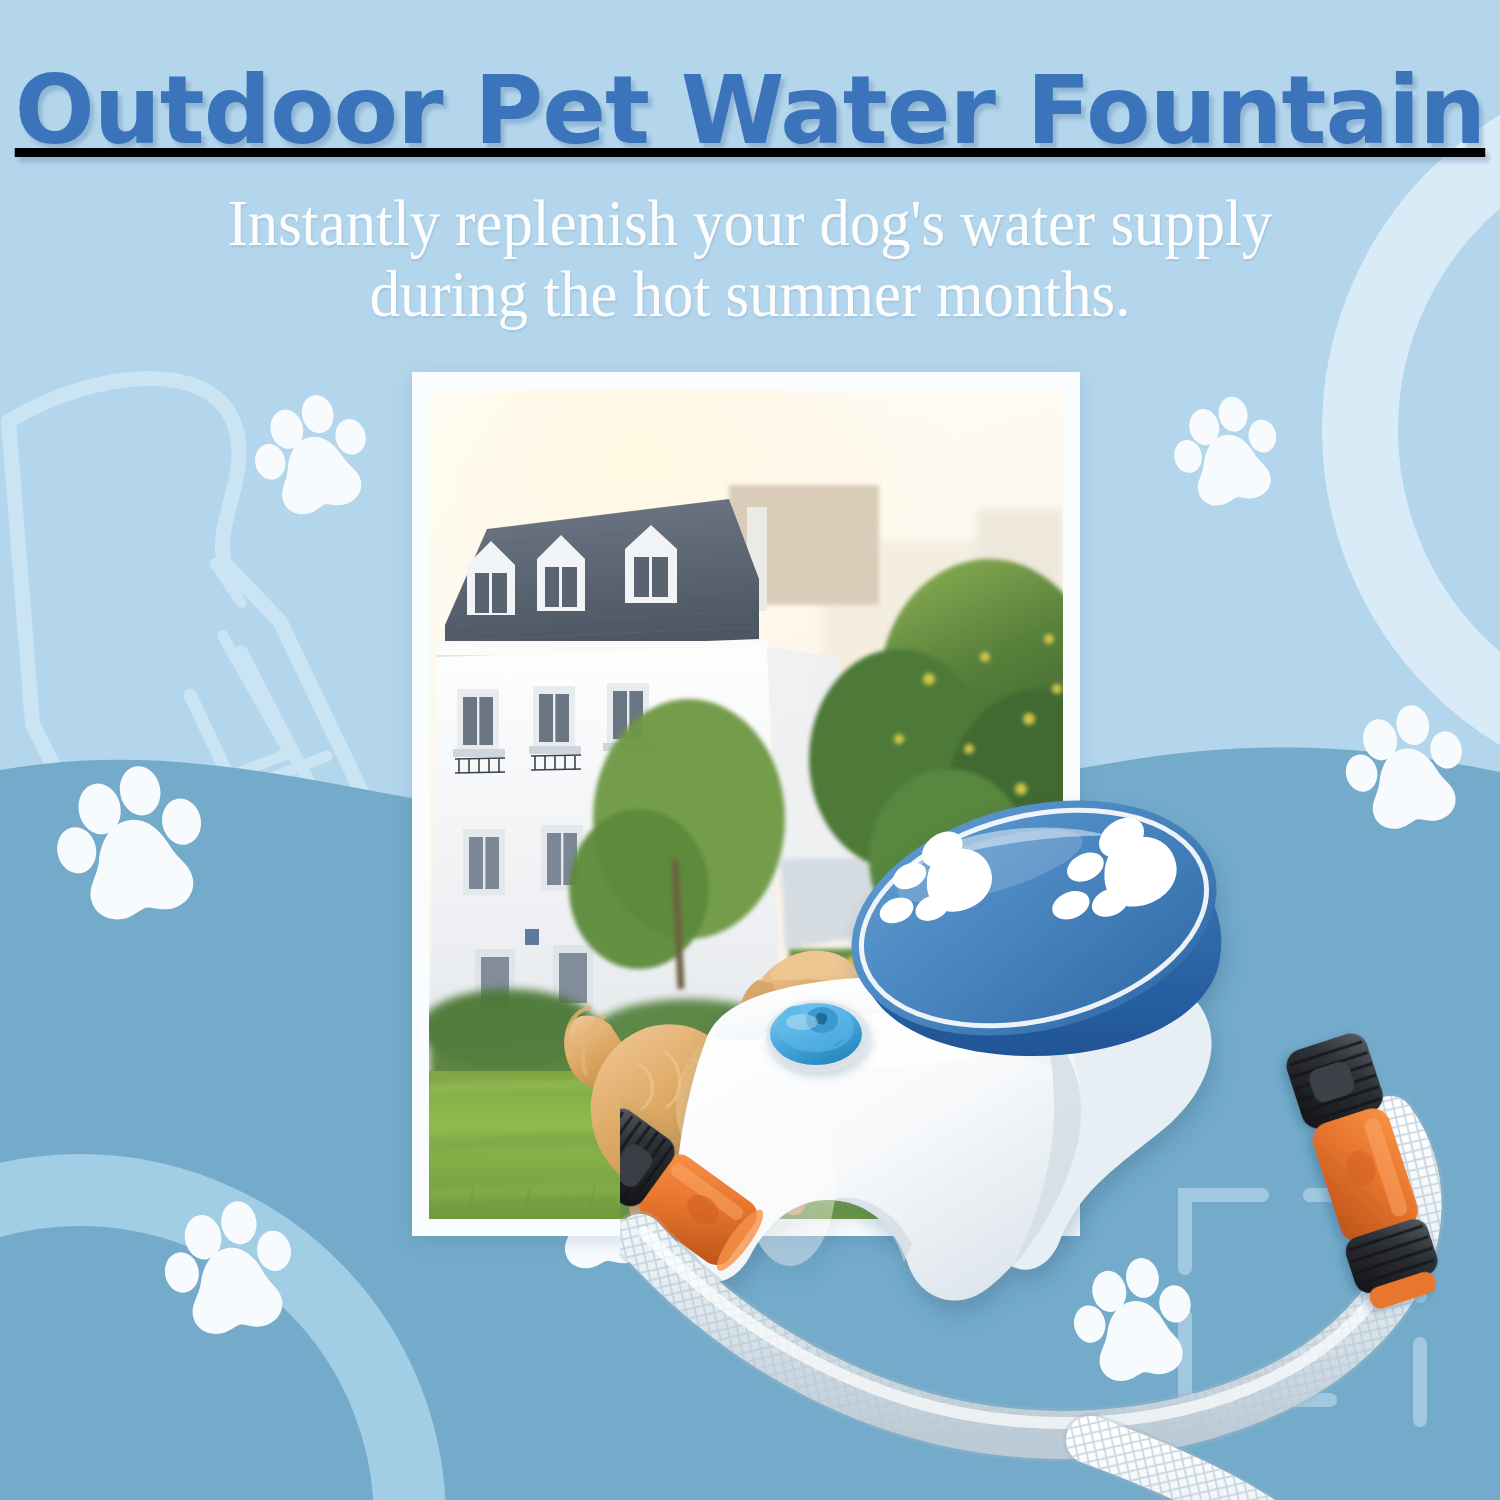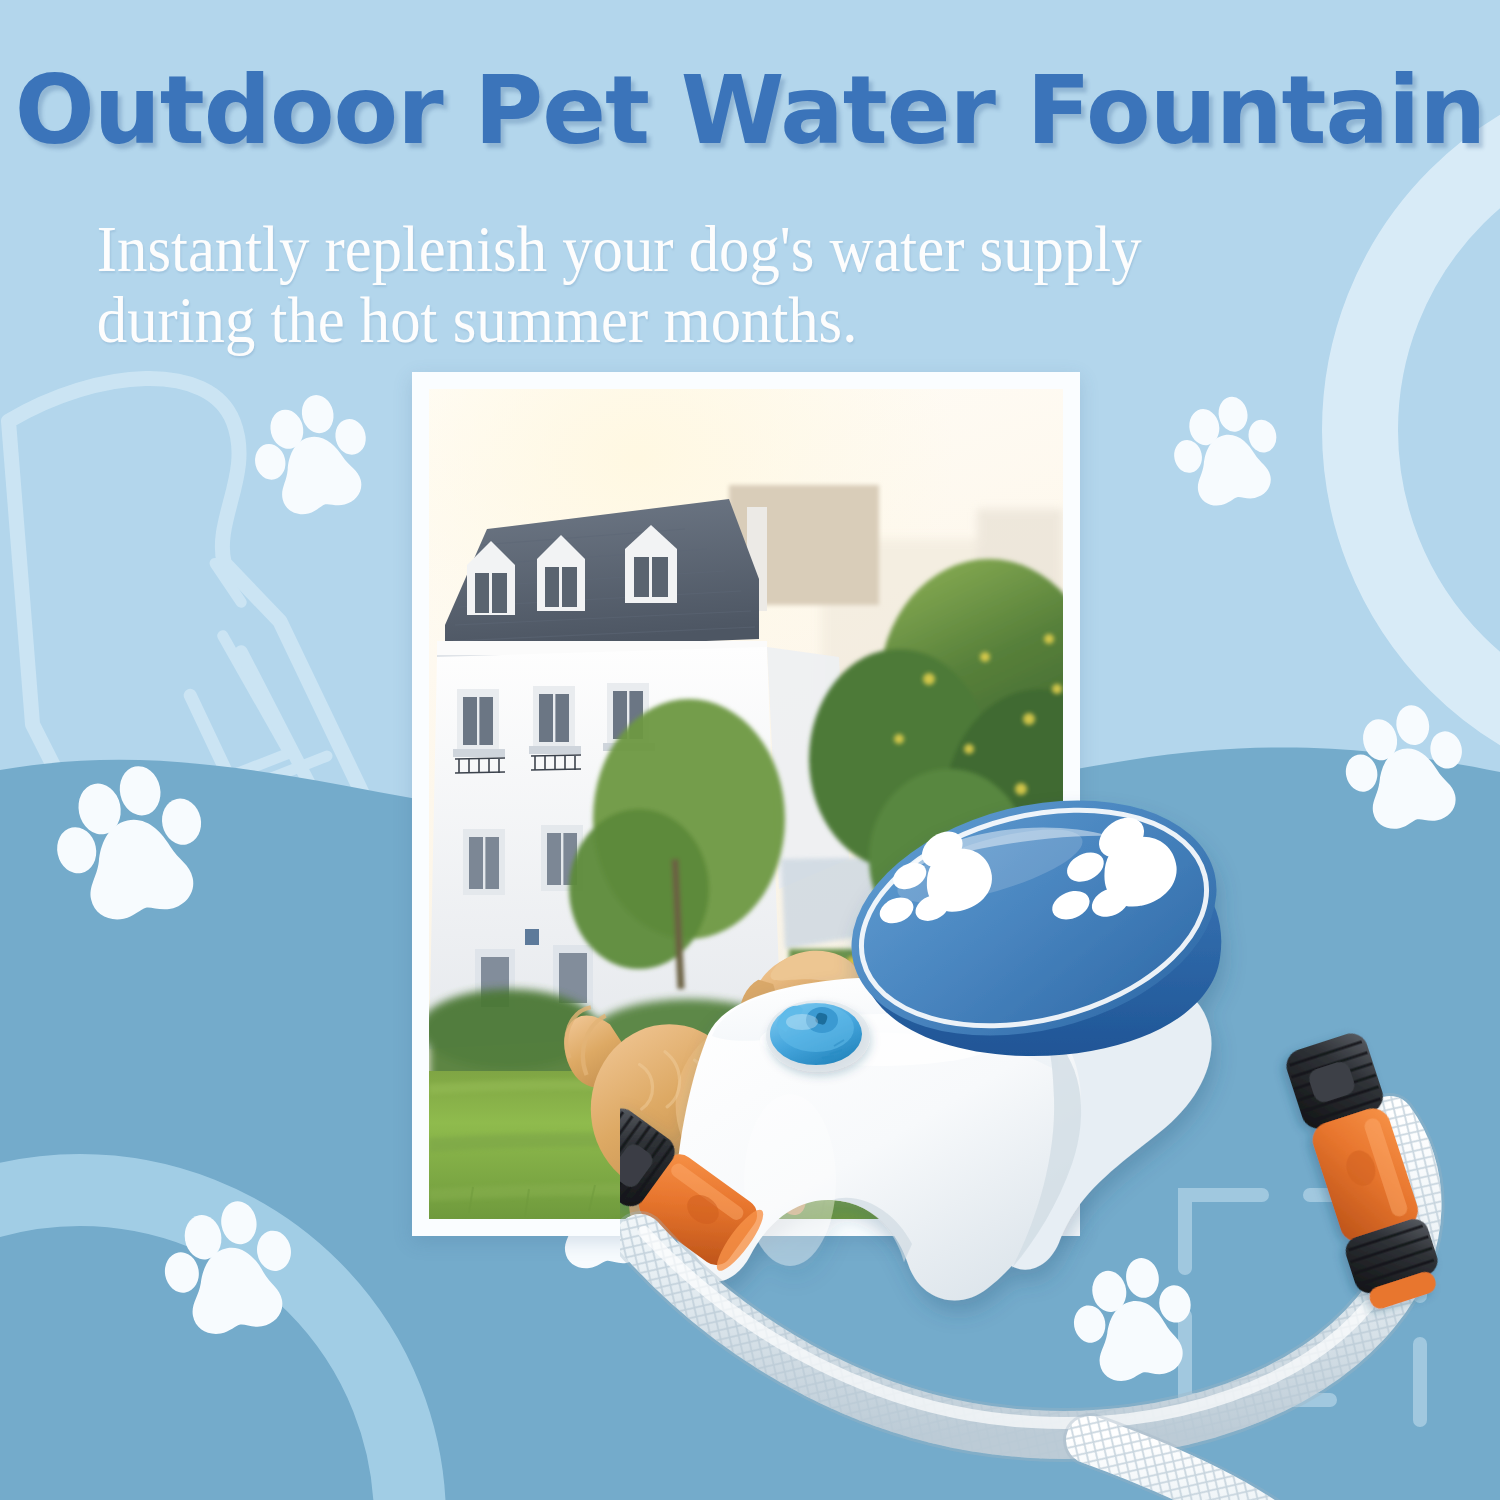--- a/index.html
+++ b/index.html
@@ -14,39 +14,40 @@
 
   
   .bg-layer{position:absolute;inset:0;}
   .bg-svg{position:absolute;left:0;top:0;width:1500px;height:1500px;}
 
   
   .headline-wrap{
     position:absolute;left:0;top:62px;width:1500px;
     text-align:center;
     z-index:6;
+    text-decoration:underline;
   }
   .headline{
     display:block;
     font-family:"DejaVu Sans", sans-serif;
     font-weight:700;
     font-size:95px;
     line-height:1.02;
     letter-spacing:-1px;
     color:#3b74ba;
     text-shadow:4px 5px 4px rgba(70,110,155,.30);
     transform:scaleX(.99);
     white-space:nowrap;
   }
 
   .subhead-wrap{
-    position:absolute;left:50%;top:213px;
+    position:absolute;left:50%;top:187px;
     transform:translateX(-50%);
     width:1420px;
-    text-align:left;
+    text-align:center;
     z-index:6;
   }
   .subhead{
     display:block;
     font-family:"Liberation Serif", serif;
     font-weight:400;
     font-size:66px;
     line-height:1.08;
     color:#fdfdfd;
     transform:scaleX(.92);

